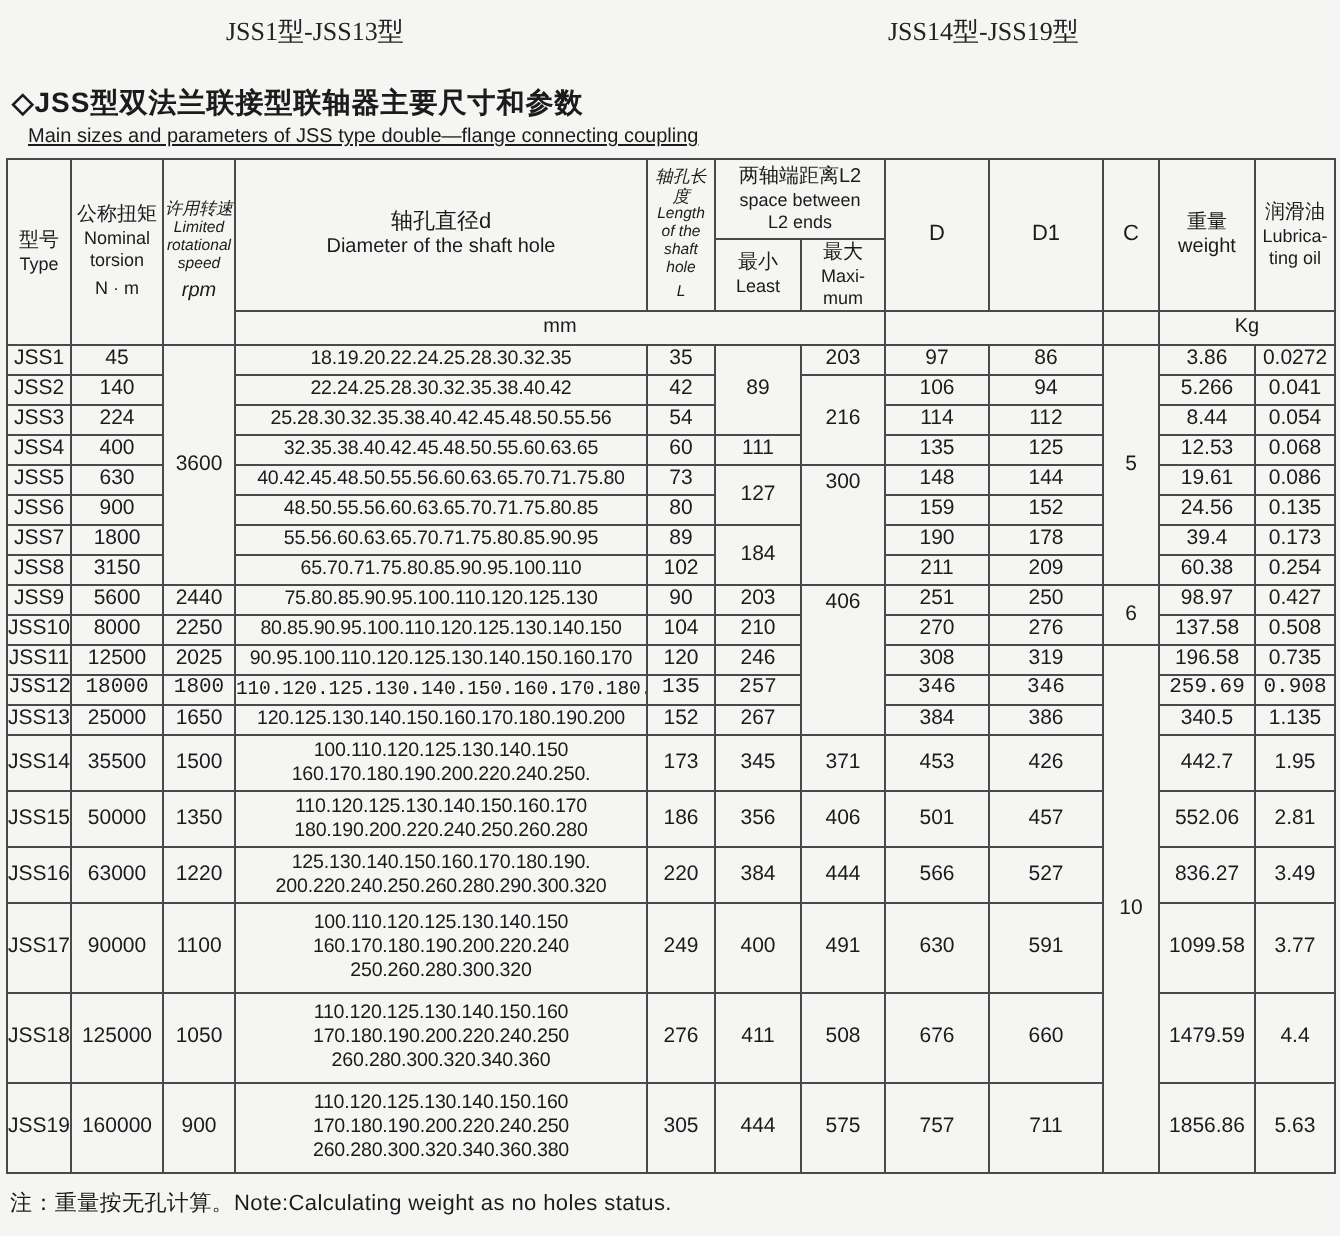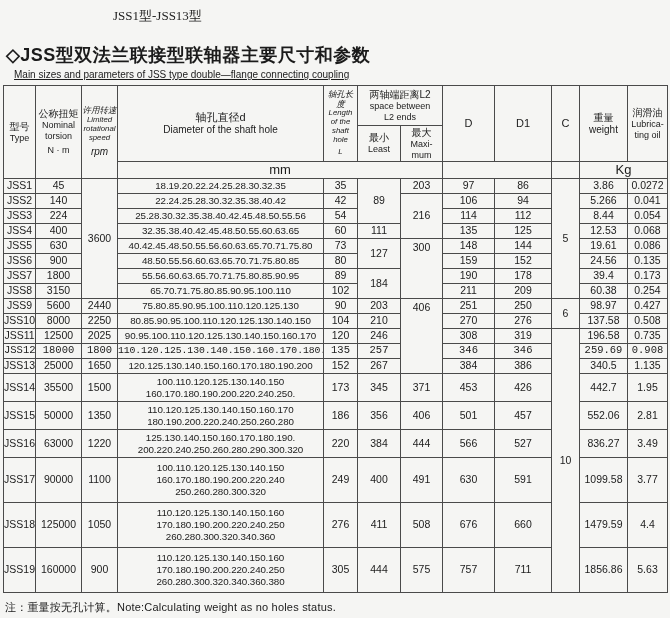--- a/index.html
+++ b/index.html
@@ -11,21 +11,21 @@
     overflow:hidden;
   }
   .captions{position:relative;height:28px;padding-top:7px;}
   .caption{
     position:absolute;
     font-family:"Liberation Serif", serif;
     font-size:13px;color:#222;
   }
   .caption-left{left:113px;}
   .caption-right{left:444px;}
-  .title{margin:8px 0 2px 6px;font-size:18px;font-weight:bold;letter-spacing:0.5px;}
+  .title{margin:8px 0 2px 6px;font-size:14px;font-weight:bold;letter-spacing:0.5px;}
   .subtitle{margin:0 0 5px 14px;font-size:10px;text-decoration:underline;}
   table{
     border-collapse:collapse;
     table-layout:fixed;
     margin-left:3px;
     width:664px;
   }
   th,td{
     border:1px solid #4a4a4a;
     text-align:center;
@@ -39,32 +39,33 @@
   tr.h-sub{height:36px;}
   tr.h-unit{height:17px;}
   .hl{display:block;}
   .cn{font-size:10px;}
   .cn-big{font-size:11px;}
   .en-big{font-size:10px;}
   .tiny .hl{font-size:7.8px;line-height:1.15;font-style:italic;}
   .tiny .cn{font-size:8.5px;}
   .sym{font-size:11px;}
   .unit-line{margin-top:3px;}
-  .unit-cell{font-size:13px;}
+  .unit-cell{font-size:10px;}
   td{font-size:10.5px;line-height:1.1;}
   td.dcol{font-size:9.8px;letter-spacing:-0.1px;}
   td.dcol div{line-height:1.22;}
   td.topalign{vertical-align:top;padding-top:3px;}
   .note{margin:7px 0 0 5px;font-size:11px;letter-spacing:0.2px;}
 </style>
 </head>
 <body>
 
 <div class="captions">
   <span class="caption caption-left">JSS1型-JSS13型</span>
+  <span class="caption caption-right">JSS14型-JSS19型</span>
 </div>
 
 <div class="title">◇JSS型双法兰联接型联轴器主要尺寸和参数</div>
 <div class="subtitle">Main sizes and parameters of JSS type double—flange connecting coupling</div>
 
 <table>
   <colgroup>
     <col style="width:32px">
       <col style="width:46px">
       <col style="width:36px">

